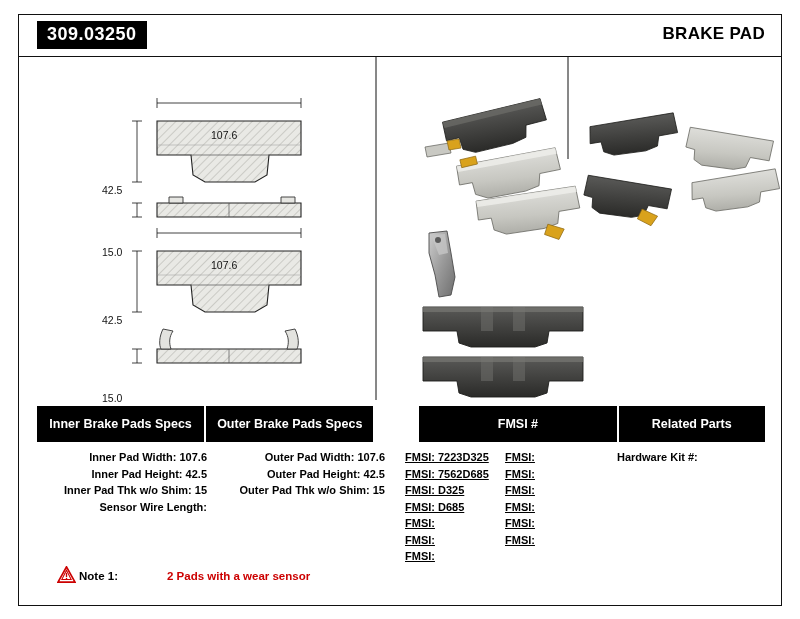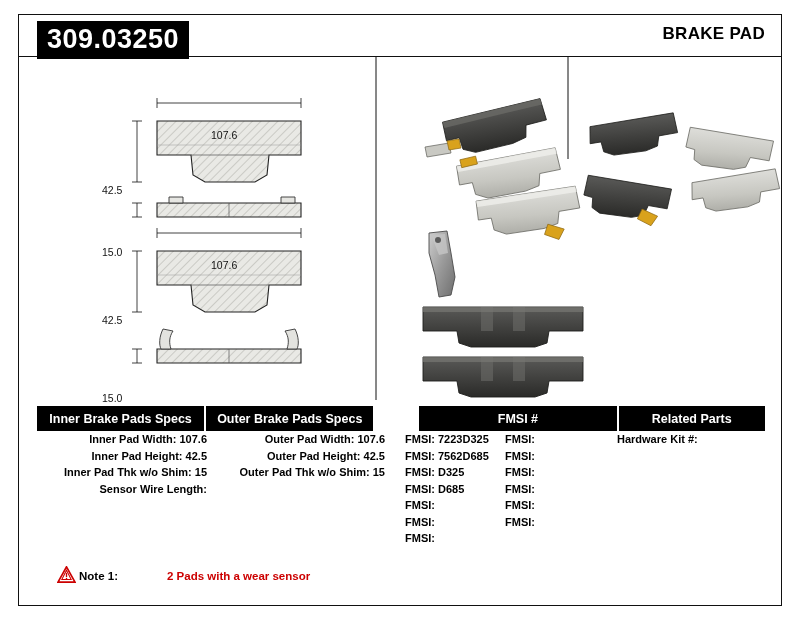--- a/index.html
+++ b/index.html
@@ -21,21 +21,21 @@
   }
   
   .header{
     position:absolute;left:0;top:0;width:100%;height:42px;
     border-bottom:1px solid #111;
     box-sizing:border-box;
   }
   .part-number{
     position:absolute;left:18px;top:6px;
     background:#000;color:#fff;
-    font-size:27px;font-weight:bold;
+    font-size:18px;font-weight:bold;
     letter-spacing:0.5px;
     padding:3px 10px 4px 10px;
     font-family:"Liberation Sans", sans-serif;
   }
   .header-title{
     position:absolute;right:16px;top:9px;
     font-size:17px;font-weight:bold;
     letter-spacing:0.3px;
   }
   
@@ -47,42 +47,42 @@
     position:absolute;font-size:10.5px;color:#111;
     font-family:"Liberation Sans", sans-serif;
     white-space:nowrap;
   }
   
   .spec-table{
     position:absolute;left:18px;top:391px;
     width:728px;
   }
   .spec-head{
-    display:flex;height:25px;
+    display:flex;height:36px;
   }
   .spec-head > div{
     background:#000;color:#fff;
     font-size:12.5px;font-weight:bold;
     display:flex;align-items:center;justify-content:center;
     border-right:2px solid #fff;
     box-sizing:border-box;
   }
   .spec-head > div:last-child{border-right:none;}
   .col1{width:180px;}
   .col2{width:180px;}
   .col3{width:212px;margin-left:44px;}
   .col4{width:156px;}
-  .spec-body{display:flex;padding-top:0;}
+  .spec-body{display:flex;padding-top:7px;}
   .spec-body > div{box-sizing:border-box;}
   .c1{width:180px;text-align:right;padding-right:10px;}
   .c2{width:180px;text-align:right;padding-right:12px;}
   .c3{width:212px;padding-left:8px;}
   .c4{width:156px;padding-left:8px;}
   .spec-line{font-size:11px;line-height:16.5px;font-weight:bold;}
-  .fmsi-row{display:flex;font-size:11px;line-height:16.5px;font-weight:bold;}
+  .fmsi-row{display:flex;font-size:11px;line-height:16.5px;font-weight:bold;text-decoration:underline;}
   .fmsi-left{width:100px;}
   .fmsi-right{width:100px;}
   
   .notes{
     position:absolute;left:60px;top:551px;
     font-size:11.5px;font-weight:bold;
   }
   .note-row{display:flex;align-items:center;height:19px;gap:32px;}
   .note-label{width:56px;}
   .note-text{color:#cc0000;}

